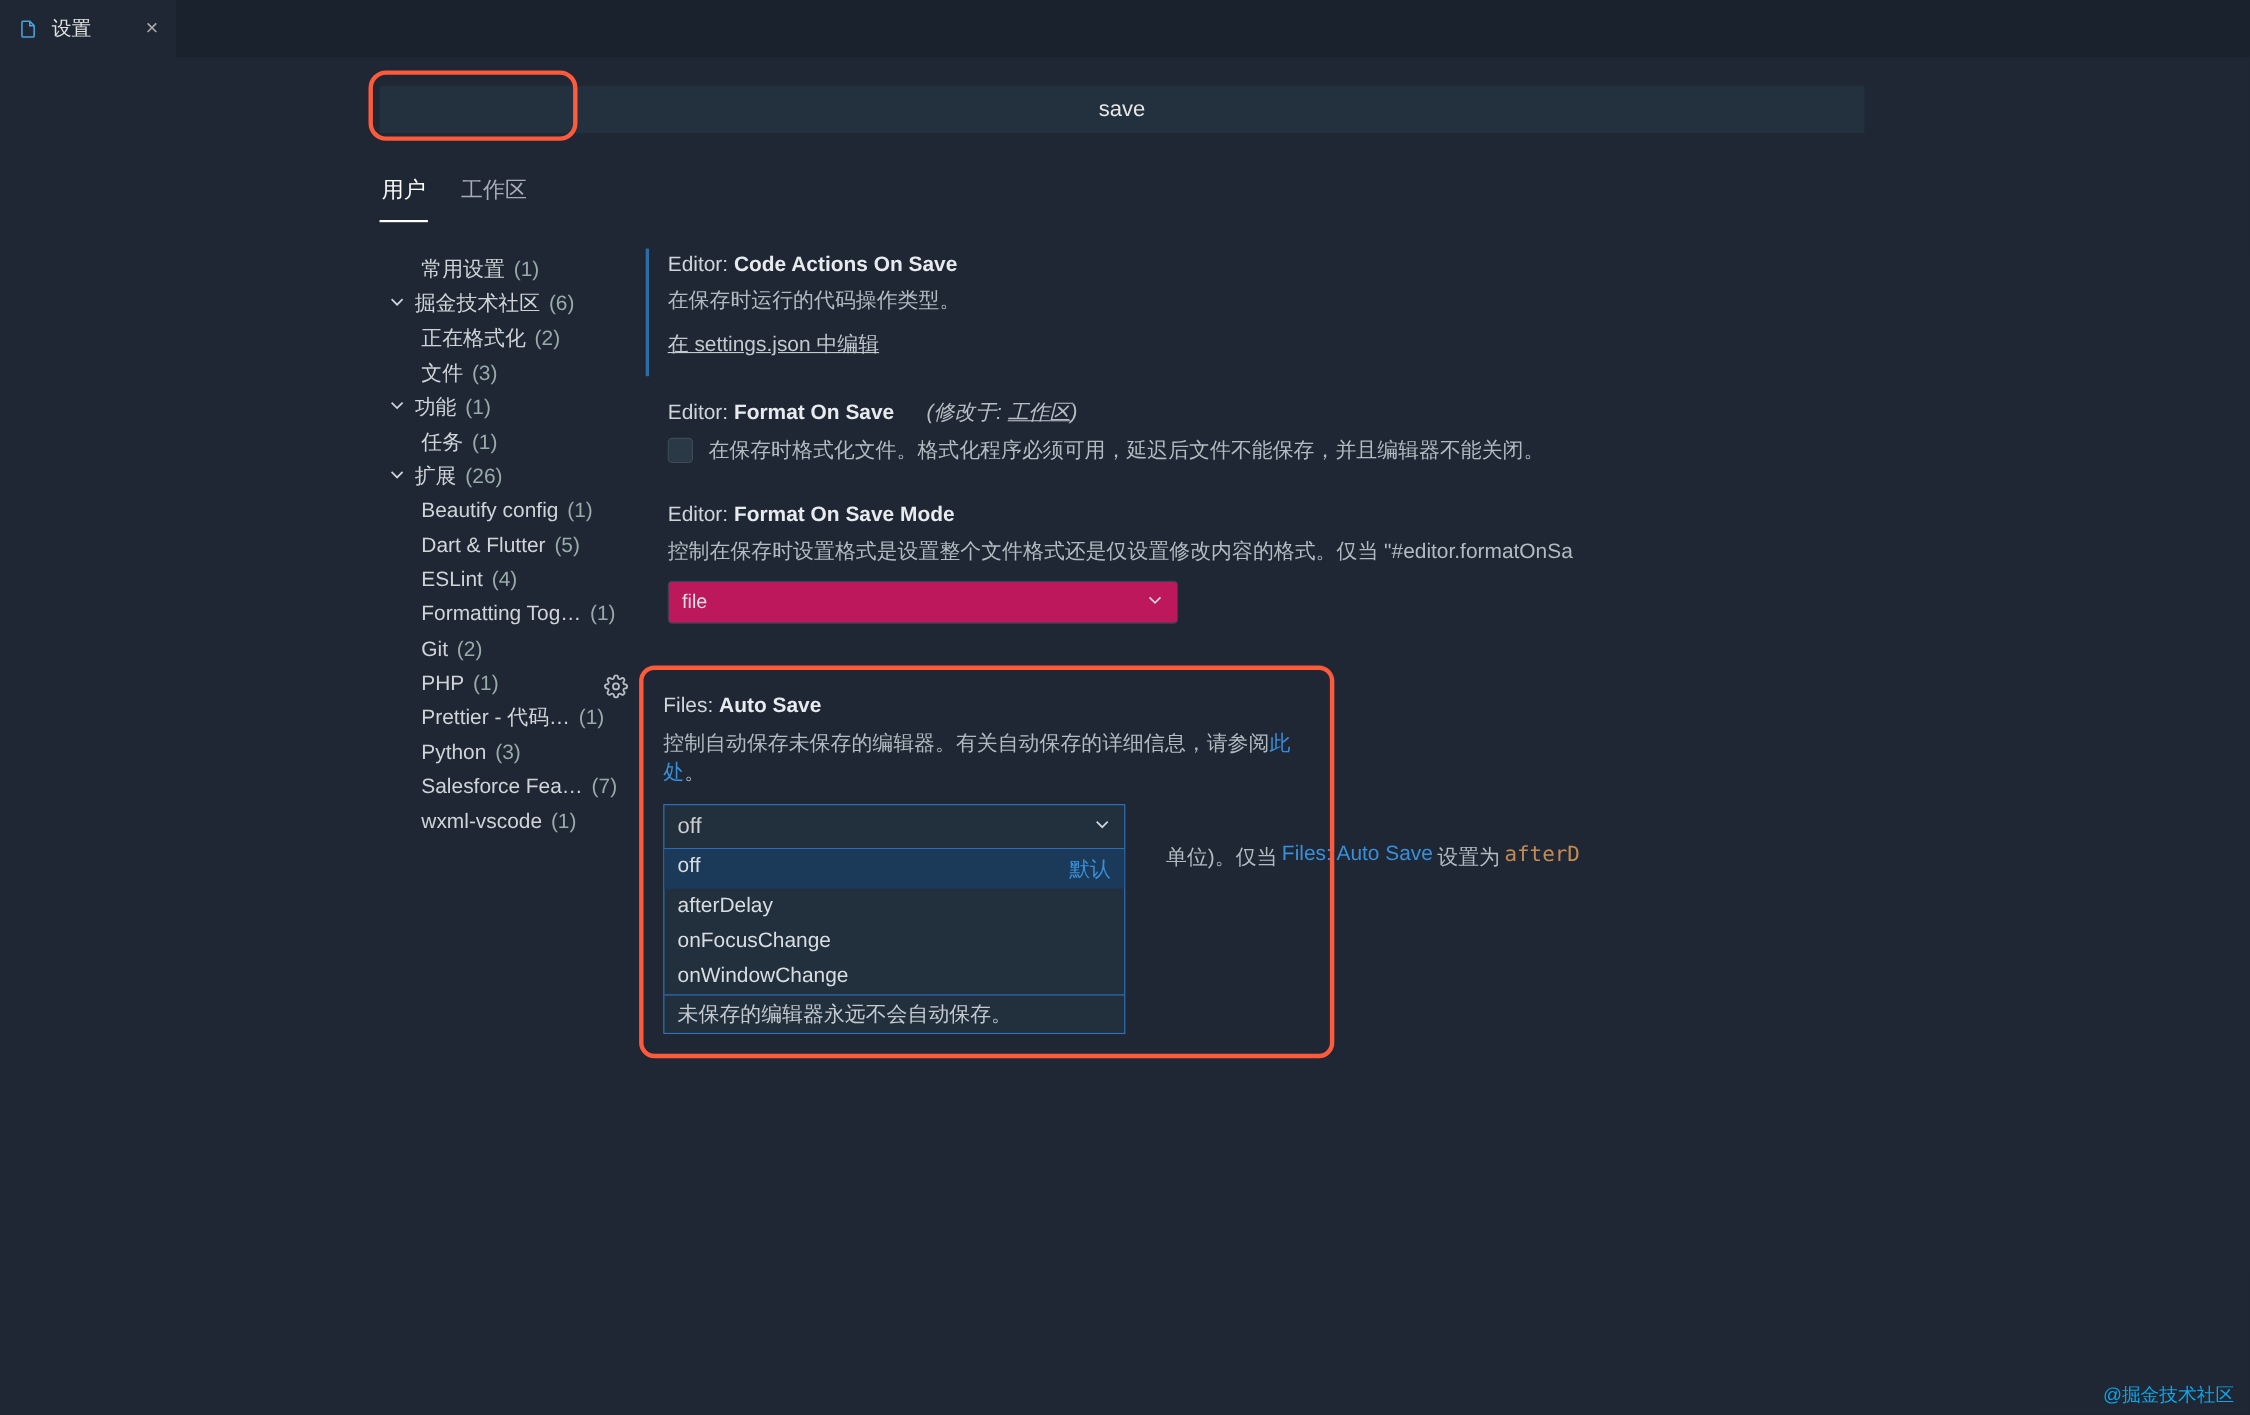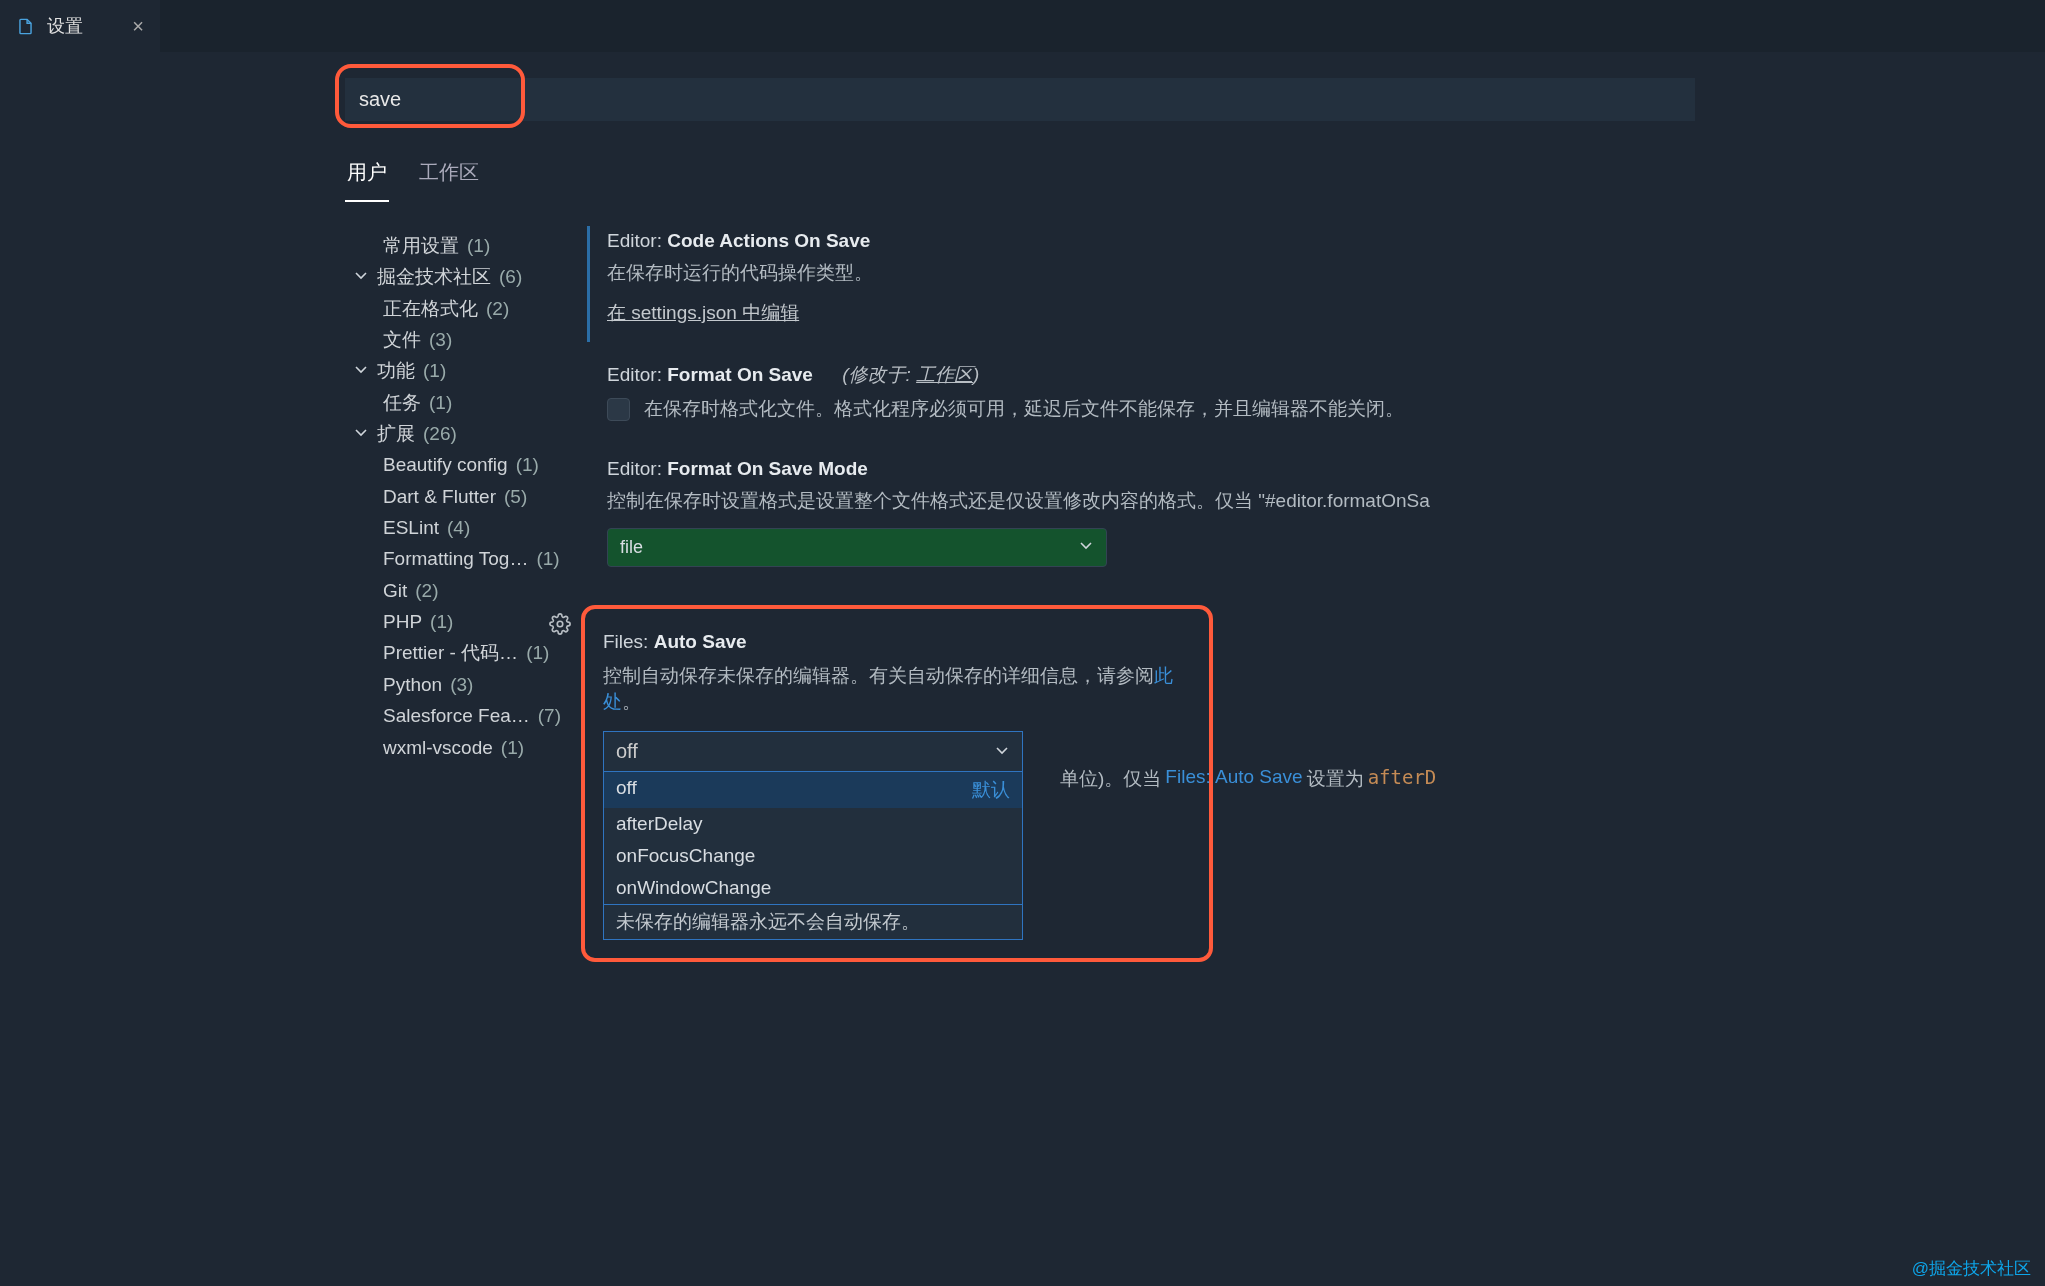--- a/index.html
+++ b/index.html
@@ -54,20 +54,21 @@
 }
 .search-input {
   margin-left: 40px;
   width: 1350px;
   background: #23303e;
   border: none;
   color: #e8e8e8;
   font-size: 20px;
   padding: 10px 14px;
   outline: none;
+  text-align: center;
 }
 .tabs-row {
   display: flex;
   gap: 28px;
   padding-left: 40px;
   margin-top: 12px;
 }
 .scope-tab {
   color: #aab;
   padding: 8px 2px 14px 2px;
@@ -106,25 +107,25 @@
 .setting-title { font-size: 19px; color: #d8dde2; margin-bottom: 8px; }
 .setting-title .prefix { color: #cfd5db; }
 .setting-title .name { font-weight: 700; color: #e7ebef; }
 .setting-modnote { color: #b8bec4; font-style: italic; margin-left: 24px; font-size: 19px; }
 .setting-modnote a { color: #b8bec4; text-decoration: underline; font-style: italic; }
 .setting-desc { color: #b3bbc2; font-size: 19px; margin-bottom: 14px; }
 .setting-link { color: #c4c9ce; text-decoration: underline; font-size: 19px; }
 .checkbox-row { display: flex; align-items: center; gap: 14px; }
 .checkbox-box { width: 23px; height: 23px; background: #2b3846; border: 1px solid #3d4a58; border-radius: 4px; flex-shrink:0;}
 .select-box {
-  width: 500px;
+  width: 464px;
   display: flex;
   align-items: center;
   justify-content: space-between;
-  background: #14532d;
+  background: #be185d;
   border: 1px solid #334353;
   border-radius: 4px;
   padding: 8px 12px;
   color: #d8dde2;
   font-size: 18px;
   cursor: pointer;
 }
 .select-box .chev svg { width: 16px; height: 16px; }
 
 .auto-save-block {

